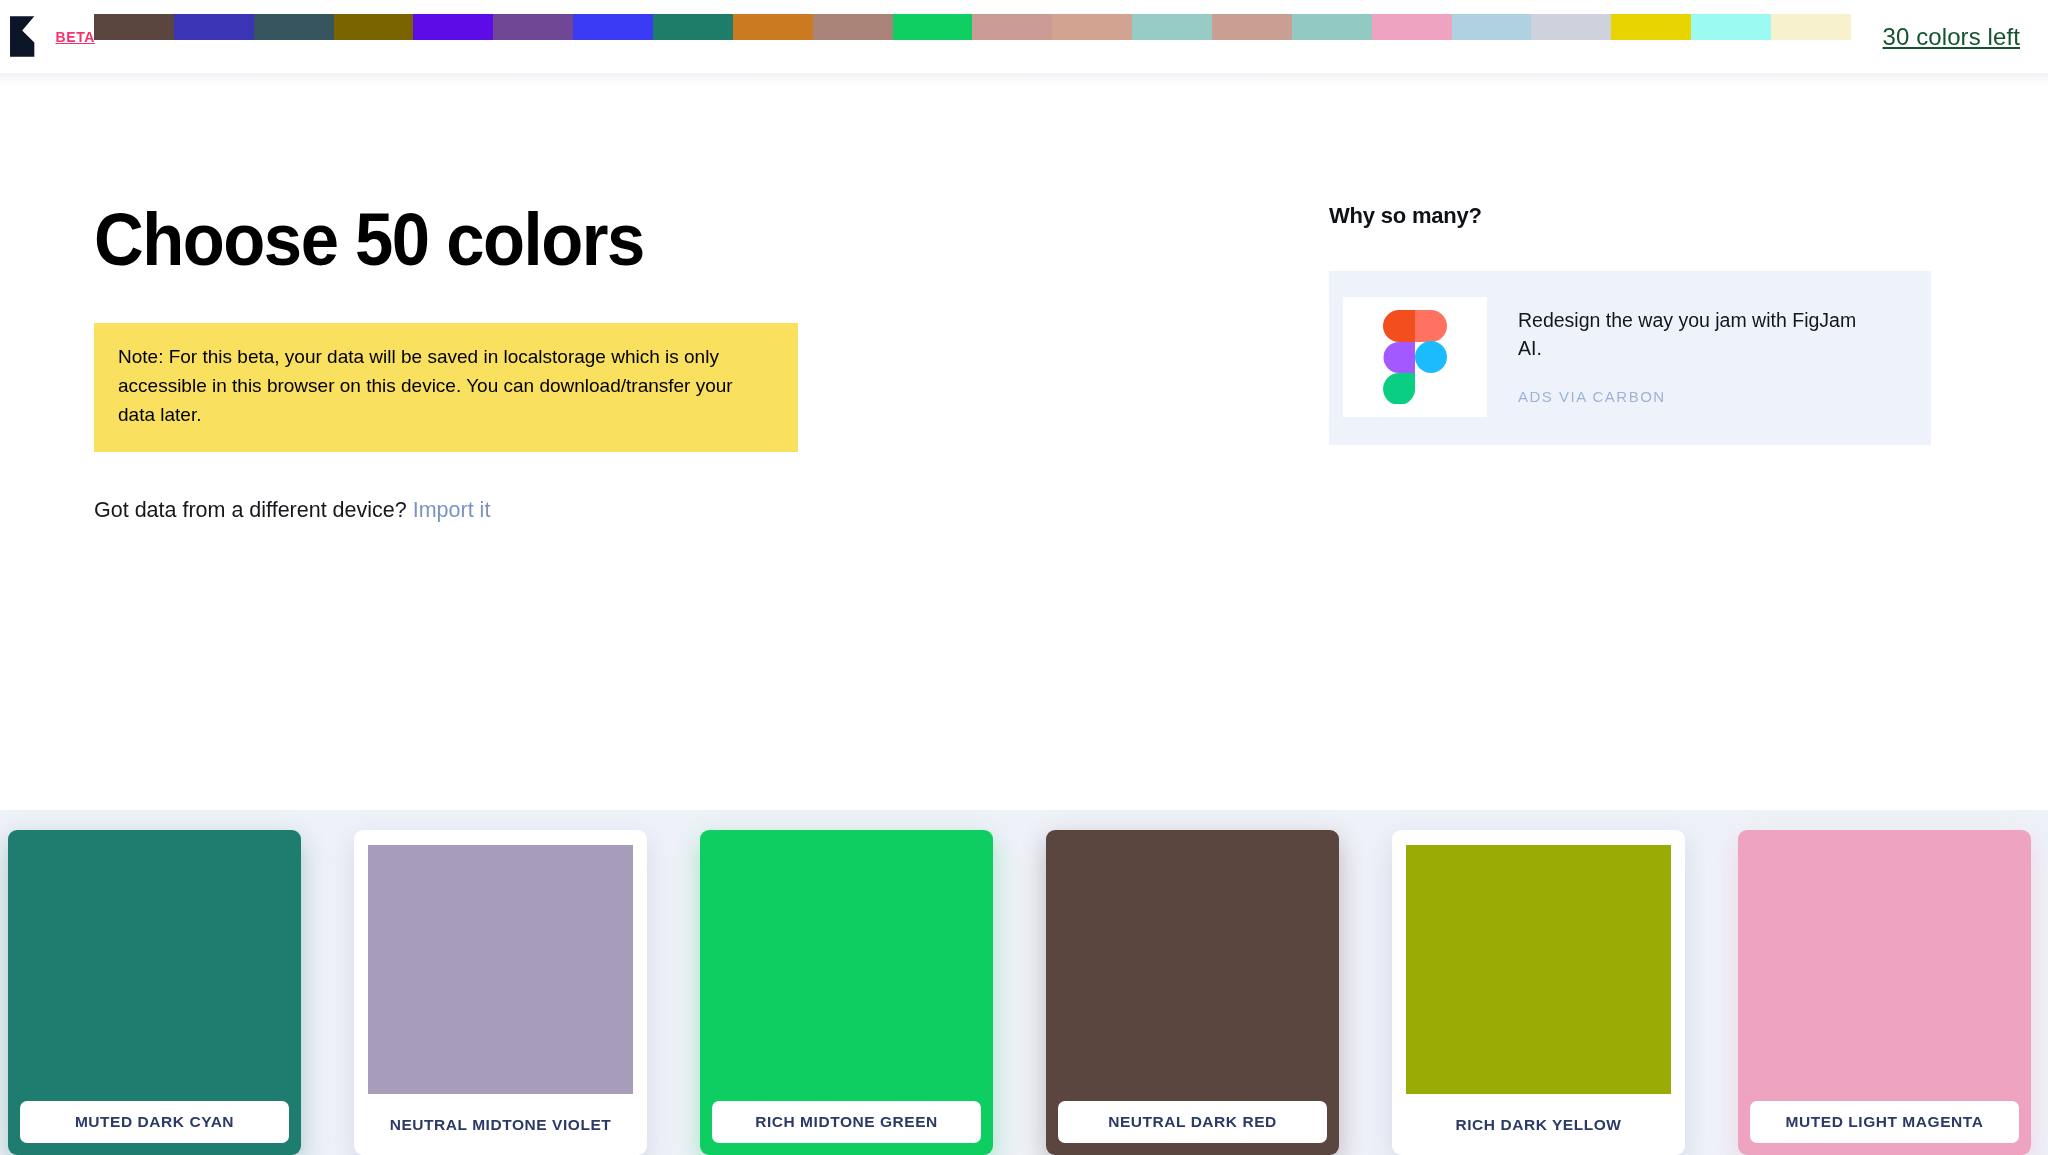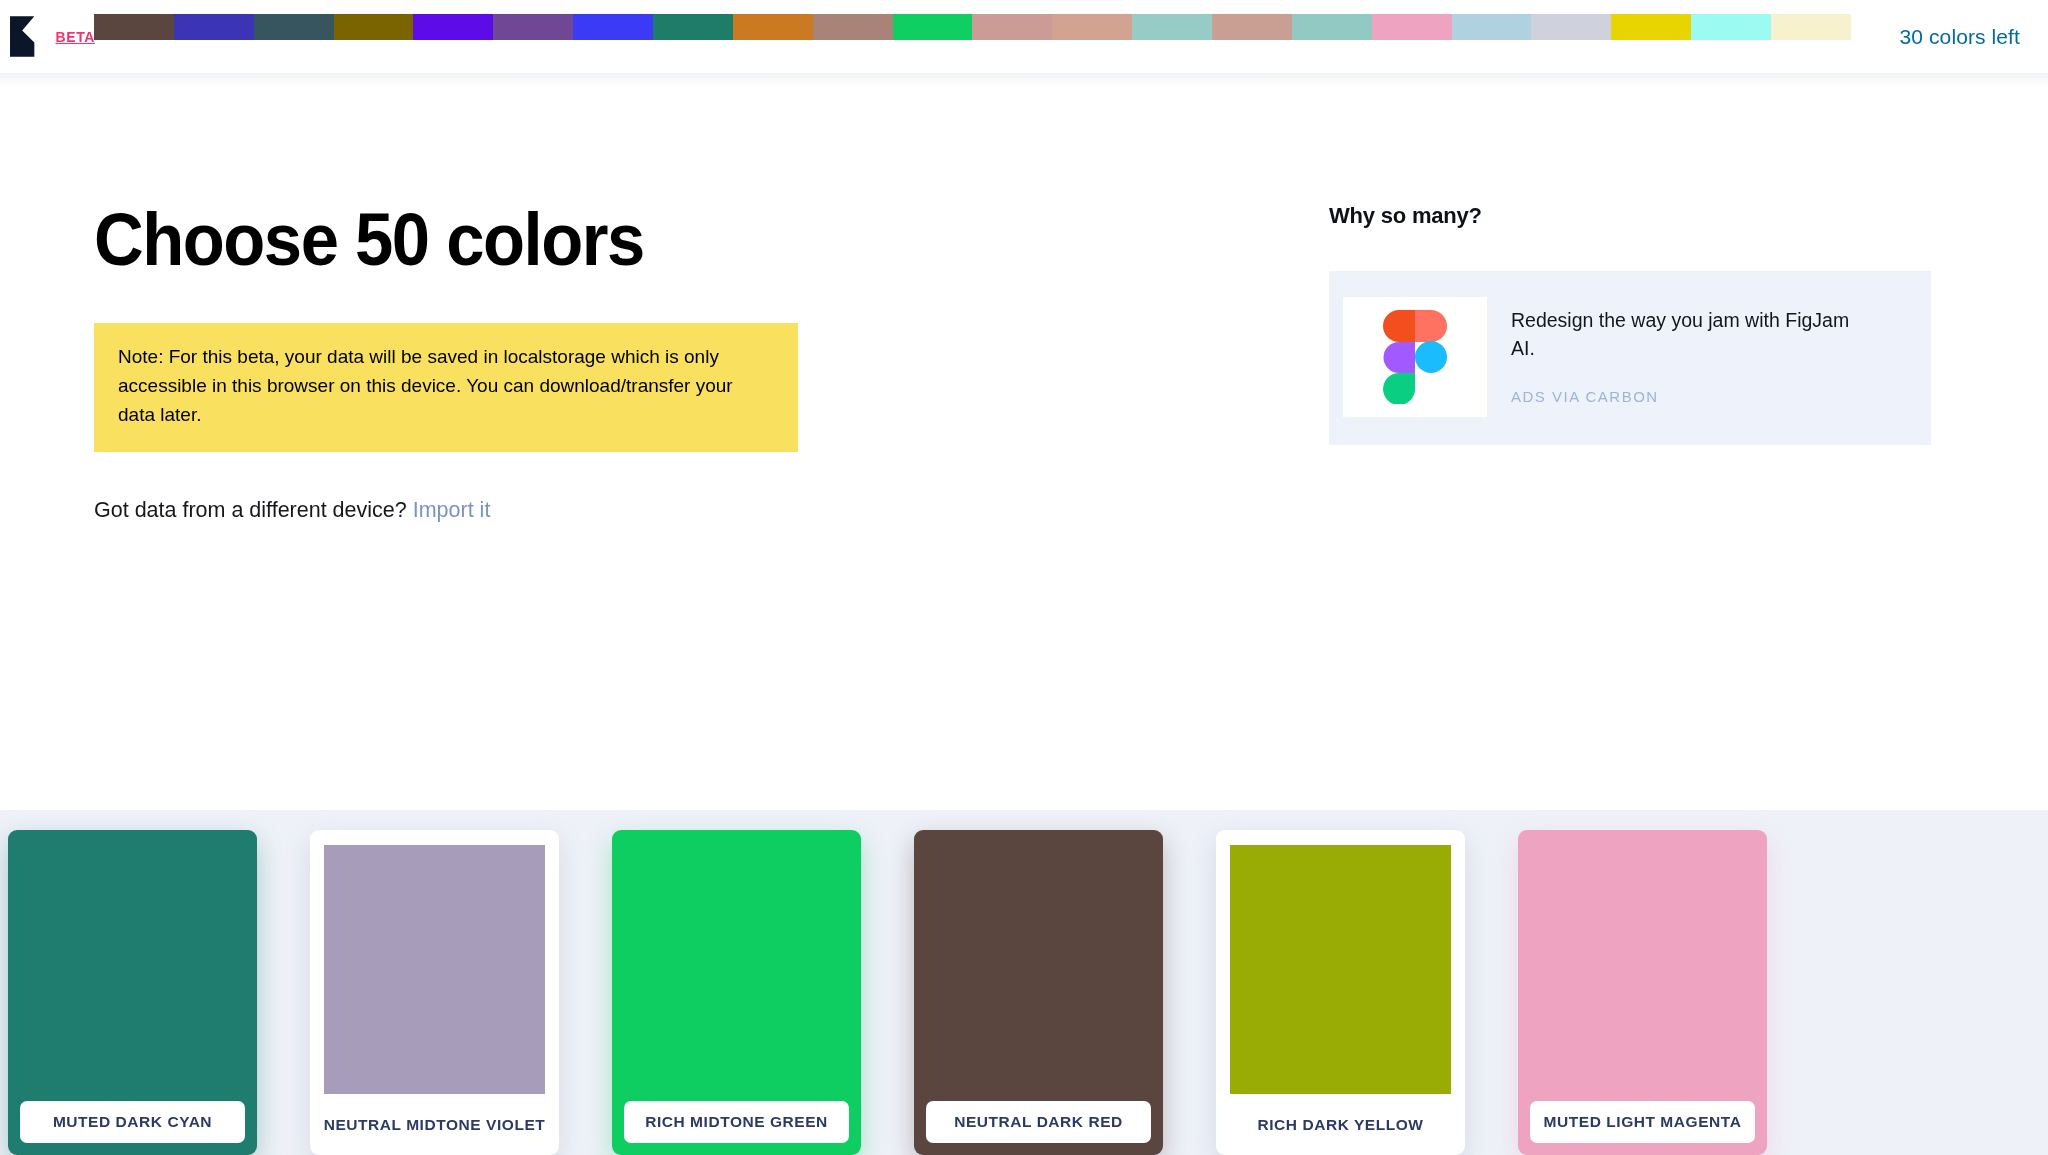--- a/index.html
+++ b/index.html
@@ -71,24 +71,25 @@
   }
   #swatch-strip .seg { height: 26px; flex: 1 1 0; }
 
   #colors-left {
     position: absolute;
     right: 28px;
     top: 0;
     height: 73px;
     display: flex;
     align-items: center;
-    font-size: 21px;
-    color: #0369a1;
+    font-size: 24px;
+    color: #14532d;
     letter-spacing: 0.1px;
     white-space: nowrap;
+    text-decoration: underline;
   }
 
   
   #main {
     position: absolute;
     top: 73px; left: 0;
     width: 2048px;
     height: 737px;
     background: #ffffff;
   }
@@ -172,21 +173,21 @@
   }
   #ad-thumb {
     width: 144px;
     height: 120px;
     background: #ffffff;
     flex: 0 0 auto;
     display: flex;
     align-items: center;
     justify-content: center;
   }
-  #ad-text { padding-left: 24px; padding-top: 10px; }
+  #ad-text { padding-left: 31px; padding-top: 10px; }
   #ad-headline {
     font-size: 19.5px;
     line-height: 1.42;
     color: #13161b;
     max-width: 360px;
   }
   #ad-source {
     margin-top: 26px;
     font-size: 15px;
     letter-spacing: 1.5px;
@@ -206,21 +207,21 @@
     position: absolute;
     left: 8px;
     top: 20px;
     display: flex;
     gap: 53px;
     height: 325px;
   }
 
   .color-card {
     position: relative;
-    width: 249px;
+    width: 293px;
     height: 325px;
     border-radius: 9px;
     flex: 0 0 auto;
     cursor: pointer;
   }
 
   
   .color-card.selected {
     padding: 0;
   }

